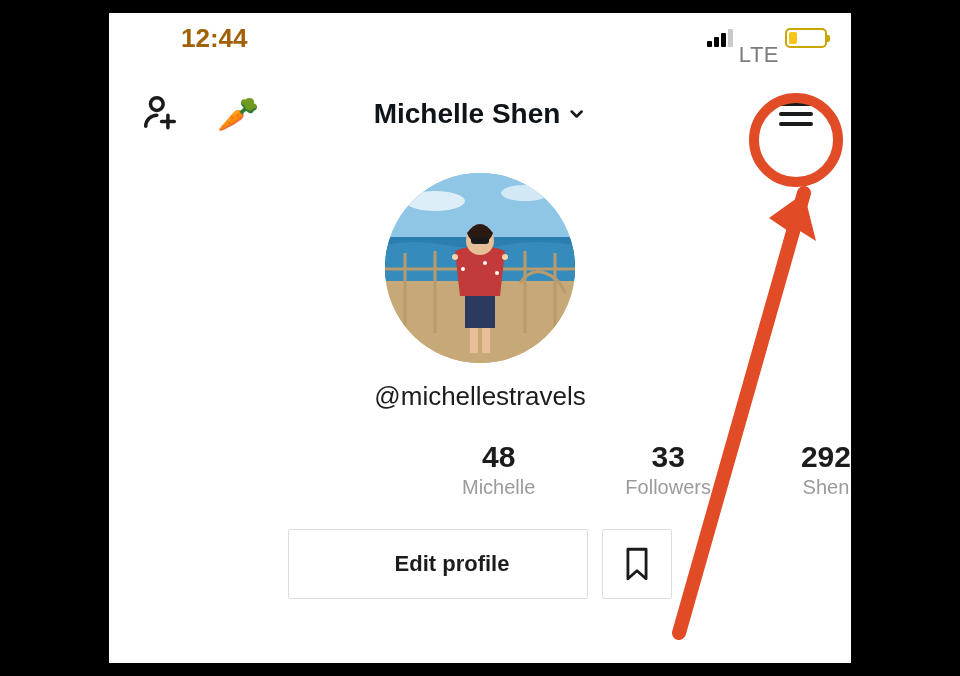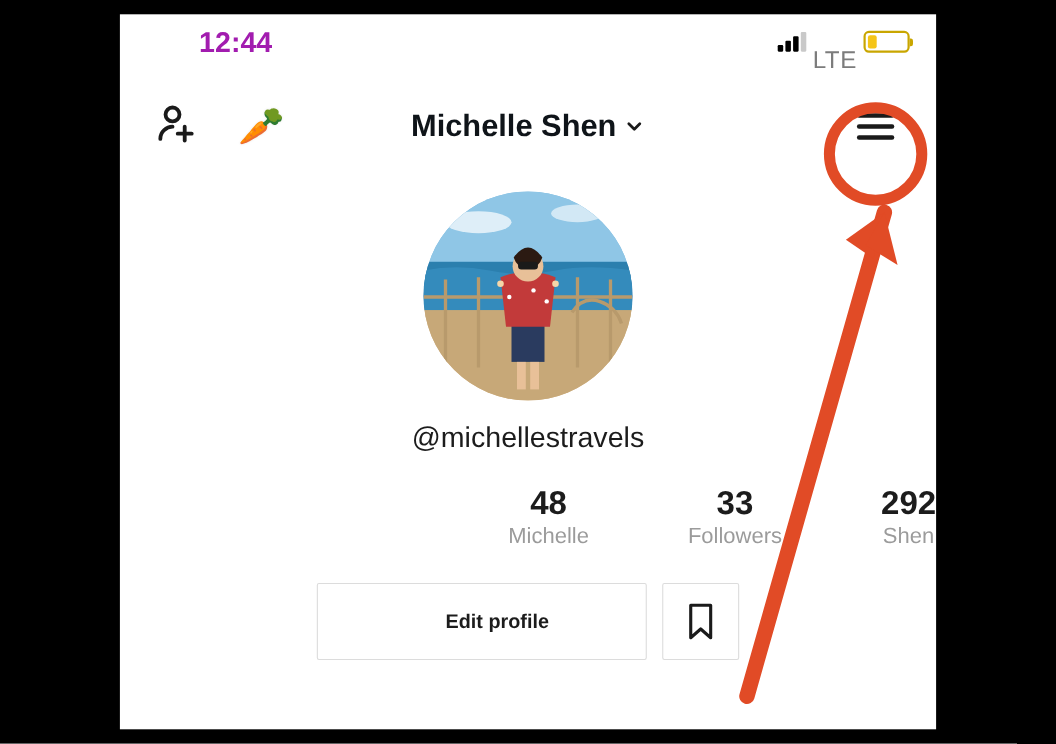--- a/index.html
+++ b/index.html
@@ -23,21 +23,21 @@
     position: relative;
     height: 50px;
     display: flex;
     align-items: center;
     justify-content: space-between;
     padding: 0 24px;
   }
   .time {
     font-size: 26px;
     font-weight: 600;
-    color: #a21caf;
+    color: #a16207;
     margin-left: 48px;
   }
   .status-right {
     display: flex;
     align-items: center;
     gap: 6px;
   }
   .signal {
     display: flex;
     align-items: flex-end;
@@ -171,21 +171,21 @@
     display: flex;
     justify-content: center;
     gap: 14px;
     margin-top: 30px;
   }
   .edit-btn {
     width: 300px;
     height: 70px;
     border: 1.5px solid #dcdcdc;
     background: #fff;
-    font-size: 18px;
+    font-size: 22px;
     font-weight: 600;
     color: #1c1c1c;
     cursor: pointer;
     border-radius: 2px;
     padding-left: 28px;
   }
   .bookmark-btn {
     width: 70px;
     height: 70px;
     border: 1.5px solid #dcdcdc;

